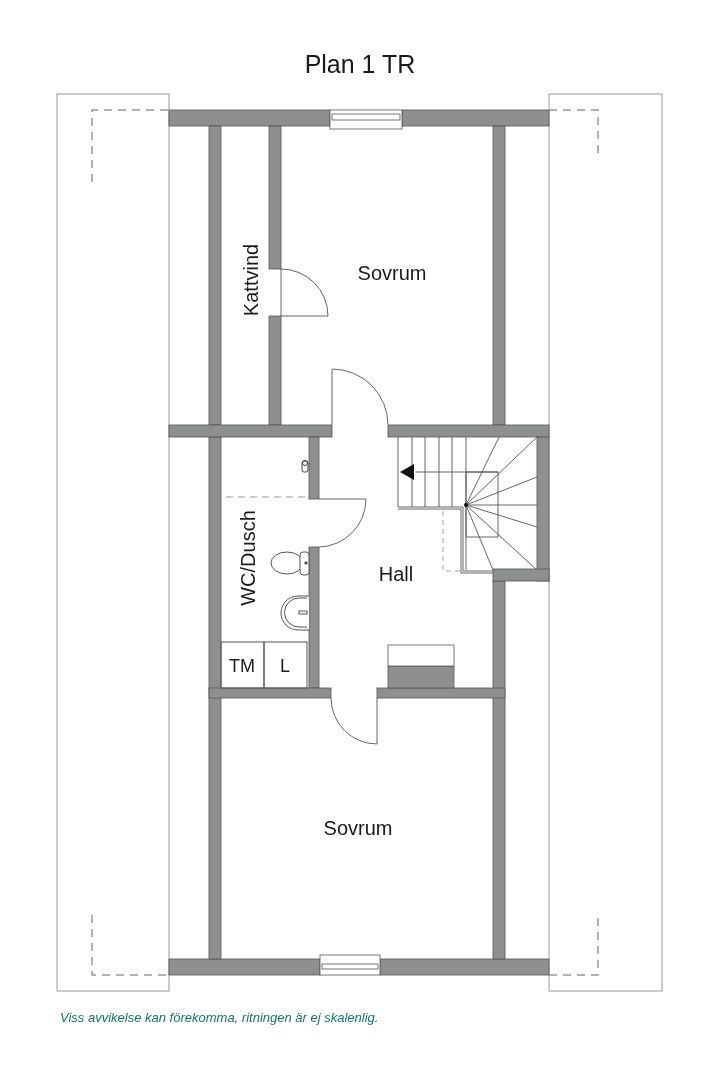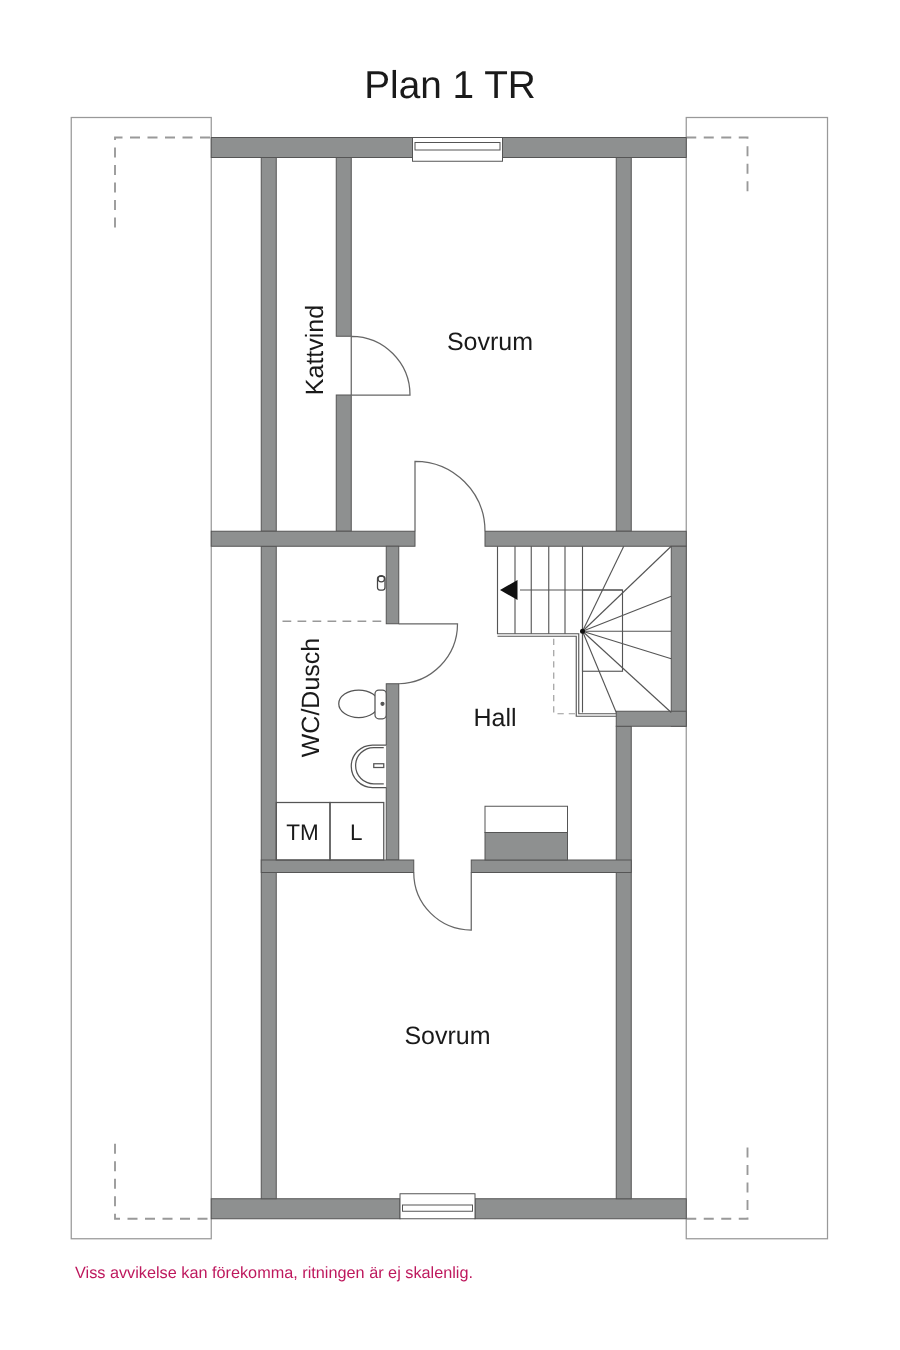--- a/index.html
+++ b/index.html
@@ -1,18 +1,18 @@
 <!DOCTYPE html>
 <html><head>
 <meta charset="utf-8">
 <style>
   html, body { margin:0; padding:0; background:#ffffff; }
   body { width:720px; height:1080px; position:relative; overflow:hidden; font-family:"Liberation Sans", "DejaVu Sans", sans-serif; }
-  .title { position:absolute; left:0; width:720px; top:50px; text-align:center; font-size:31px; color:#1a1a1a; }
-  .disclaimer { position:absolute; left:60px; top:1010px; font-size:13px; color:#be185d; }
+  .title { position:absolute; left:0; width:720px; top:50px; text-align:center; font-size:25px; color:#1a1a1a; }
+  .disclaimer { position:absolute; left:60px; top:1010px; font-size:13px; color:#0f766e;font-style:italic; }
   svg { position:absolute; left:0; top:0; }
   .label { font-family:"Liberation Sans", "DejaVu Sans", sans-serif; fill:#1a1a1a; }
 </style>
 </head>
 <body>
 
 <div class="title">Plan 1 TR</div>
 
 <svg width="720" height="1080" viewBox="0 0 720 1080">
 

